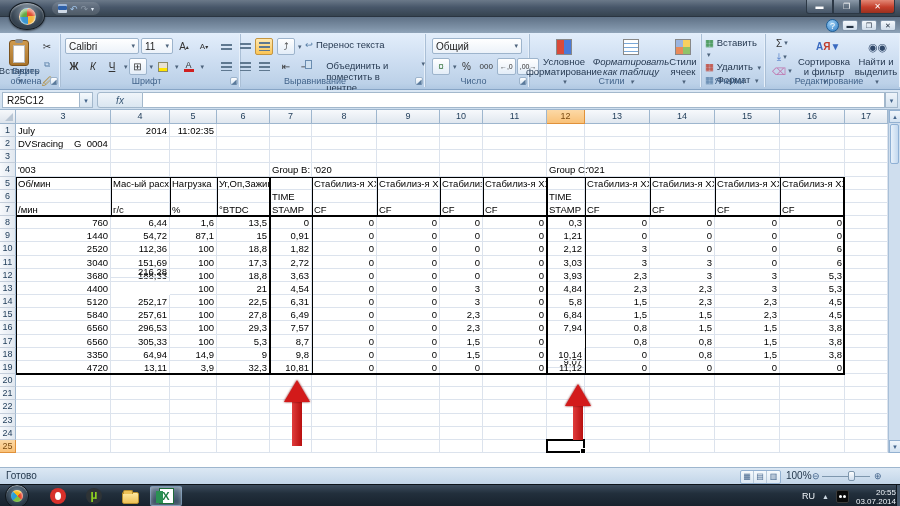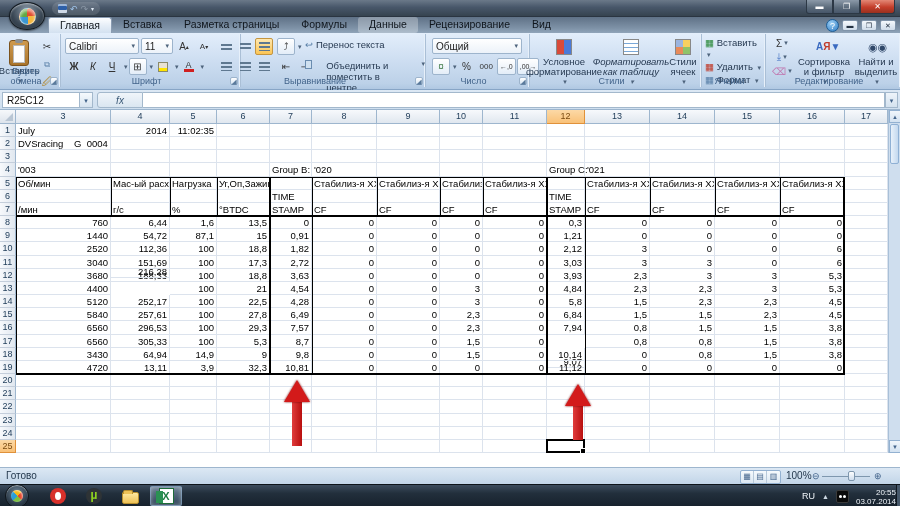--- a/index.html
+++ b/index.html
@@ -207,29 +207,20 @@
       <div class="orb-logo"></div>
     </div>
   <div class="qat">
     <span class="i-save"></span>
     <span style="color:#9fc4ea;">↶</span>
     <span style="color:#8b98a6;">↷</span>
     <span style="font-size:6px;">▾</span>
   </div>
 
   <div class="tabrow">
-    <div class="tabs" id="tabs">
-        <span class="tab active">Главная</span>
-        <span class="tab">Вставка</span>
-        <span class="tab">Разметка страницы</span>
-        <span class="tab">Формулы</span>
-        <span class="tab hover">Данные</span>
-        <span class="tab">Рецензирование</span>
-        <span class="tab">Вид</span>
-      </div>
     <div class="book-controls">
       <span class="help-btn">?</span>
       <span class="bk-btn">▬</span>
       <span class="bk-btn">❐</span>
       <span class="bk-btn">✕</span>
     </div>
   </div>
 
   <div class="ribbon">
 
@@ -634,21 +625,21 @@
       <div class="cell ar" style="left: 547px; top: 171.92px; width: 38px; height: 13.16px;">4,84</div>
       <div class="cell ar" style="left: 585px; top: 171.92px; width: 65px; height: 13.16px;">2,3</div>
       <div class="cell ar" style="left: 650px; top: 171.92px; width: 65px; height: 13.16px;">2,3</div>
       <div class="cell ar" style="left: 715px; top: 171.92px; width: 65px; height: 13.16px;">3</div>
       <div class="cell ar" style="left: 780px; top: 171.92px; width: 65px; height: 13.16px;">5,3</div>
       <div class="cell al" style="left: 845px; top: 171.92px; width: 43px; height: 13.16px;"></div>
       <div class="cell ar" style="left: 16px; top: 185.08px; width: 95px; height: 13.16px;">5120</div>
       <div class="cell ar" style="left: 111px; top: 185.08px; width: 59px; height: 13.16px;">252,17</div>
       <div class="cell ar" style="left: 170px; top: 185.08px; width: 47px; height: 13.16px;">100</div>
       <div class="cell ar" style="left: 217px; top: 185.08px; width: 53px; height: 13.16px;">22,5</div>
-      <div class="cell ar" style="left: 270px; top: 185.08px; width: 42px; height: 13.16px;">4,28</div>
+      <div class="cell ar" style="left: 270px; top: 185.08px; width: 42px; height: 13.16px;">6,31</div>
       <div class="cell ar" style="left: 312px; top: 185.08px; width: 65px; height: 13.16px;">0</div>
       <div class="cell ar" style="left: 377px; top: 185.08px; width: 63px; height: 13.16px;">0</div>
       <div class="cell ar" style="left: 440px; top: 185.08px; width: 43px; height: 13.16px;">3</div>
       <div class="cell ar" style="left: 483px; top: 185.08px; width: 64px; height: 13.16px;">0</div>
       <div class="cell ar" style="left: 547px; top: 185.08px; width: 38px; height: 13.16px;">5,8</div>
       <div class="cell ar" style="left: 585px; top: 185.08px; width: 65px; height: 13.16px;">1,5</div>
       <div class="cell ar" style="left: 650px; top: 185.08px; width: 65px; height: 13.16px;">2,3</div>
       <div class="cell ar" style="left: 715px; top: 185.08px; width: 65px; height: 13.16px;">2,3</div>
       <div class="cell ar" style="left: 780px; top: 185.08px; width: 65px; height: 13.16px;">4,5</div>
       <div class="cell al" style="left: 845px; top: 185.08px; width: 43px; height: 13.16px;"></div>
@@ -690,21 +681,21 @@
       <div class="cell ar" style="left: 312px; top: 224.56px; width: 65px; height: 13.16px;">0</div>
       <div class="cell ar" style="left: 377px; top: 224.56px; width: 63px; height: 13.16px;">0</div>
       <div class="cell ar" style="left: 440px; top: 224.56px; width: 43px; height: 13.16px;">1,5</div>
       <div class="cell ar" style="left: 483px; top: 224.56px; width: 64px; height: 13.16px;">0</div>
       <div class="cell ar" style="left: 547px; top: 213px; width: 38px; height: 13.16px; margin-top: 32px;">9,07</div>
       <div class="cell ar" style="left: 585px; top: 224.56px; width: 65px; height: 13.16px;">0,8</div>
       <div class="cell ar" style="left: 650px; top: 224.56px; width: 65px; height: 13.16px;">0,8</div>
       <div class="cell ar" style="left: 715px; top: 224.56px; width: 65px; height: 13.16px;">1,5</div>
       <div class="cell ar" style="left: 780px; top: 224.56px; width: 65px; height: 13.16px;">3,8</div>
       <div class="cell al" style="left: 845px; top: 224.56px; width: 43px; height: 13.16px;"></div>
-      <div class="cell ar" style="left: 16px; top: 237.72px; width: 95px; height: 13.16px;">3430</div>
+      <div class="cell ar" style="left: 16px; top: 237.72px; width: 95px; height: 13.16px;">3350</div>
       <div class="cell ar" style="left: 111px; top: 237.72px; width: 59px; height: 13.16px;">64,94</div>
       <div class="cell ar" style="left: 170px; top: 237.72px; width: 47px; height: 13.16px;">14,9</div>
       <div class="cell ar" style="left: 217px; top: 237.72px; width: 53px; height: 13.16px;">9</div>
       <div class="cell ar" style="left: 270px; top: 237.72px; width: 42px; height: 13.16px;">9,8</div>
       <div class="cell ar" style="left: 312px; top: 237.72px; width: 65px; height: 13.16px;">0</div>
       <div class="cell ar" style="left: 377px; top: 237.72px; width: 63px; height: 13.16px;">0</div>
       <div class="cell ar" style="left: 440px; top: 237.72px; width: 43px; height: 13.16px;">1,5</div>
       <div class="cell ar" style="left: 483px; top: 237.72px; width: 64px; height: 13.16px;">0</div>
       <div class="cell ar" style="left: 547px; top: 237.72px; width: 38px; height: 13.16px;">10,14</div>
       <div class="cell ar" style="left: 585px; top: 237.72px; width: 65px; height: 13.16px;">0</div>

